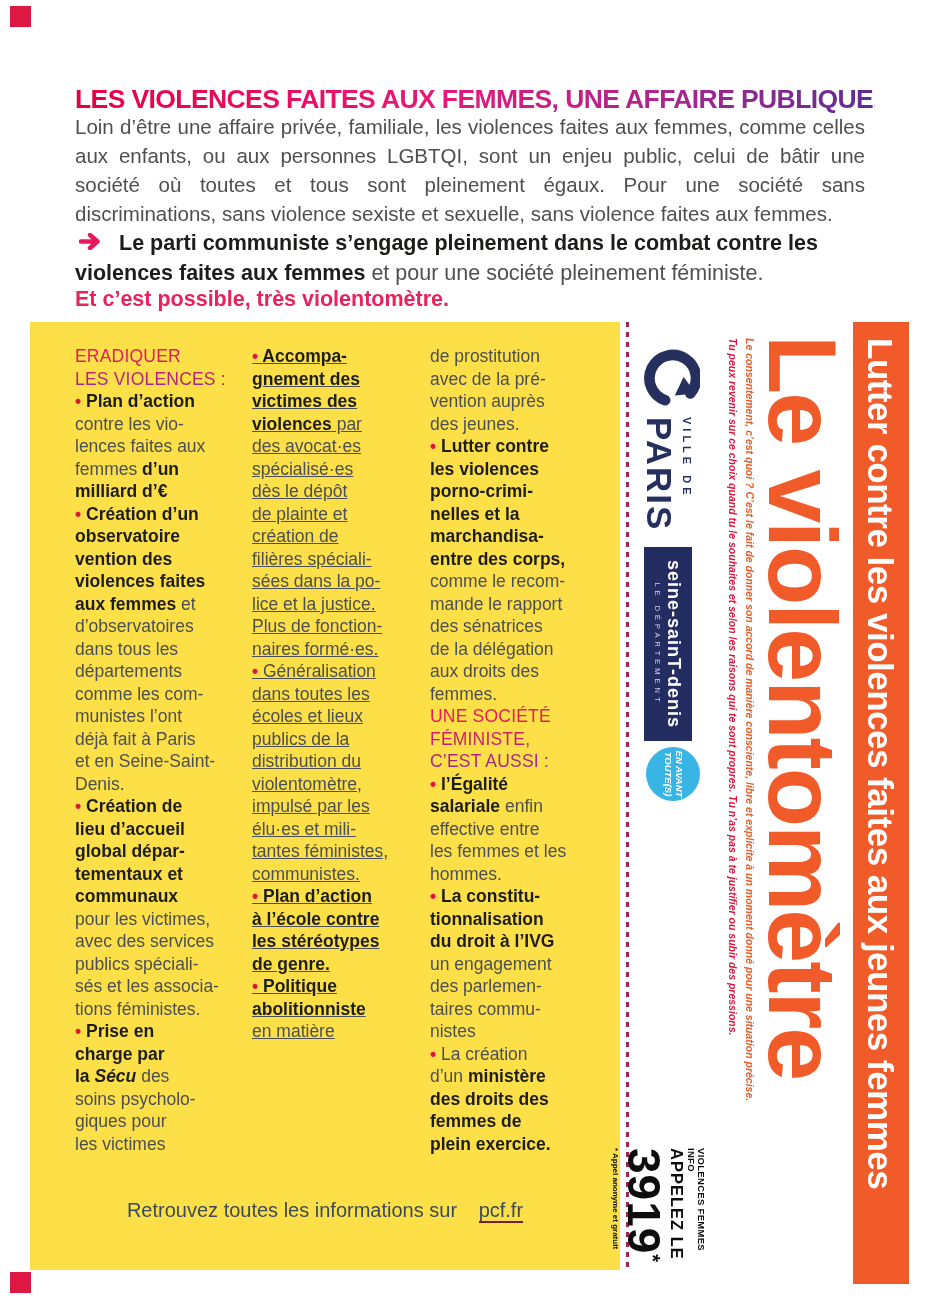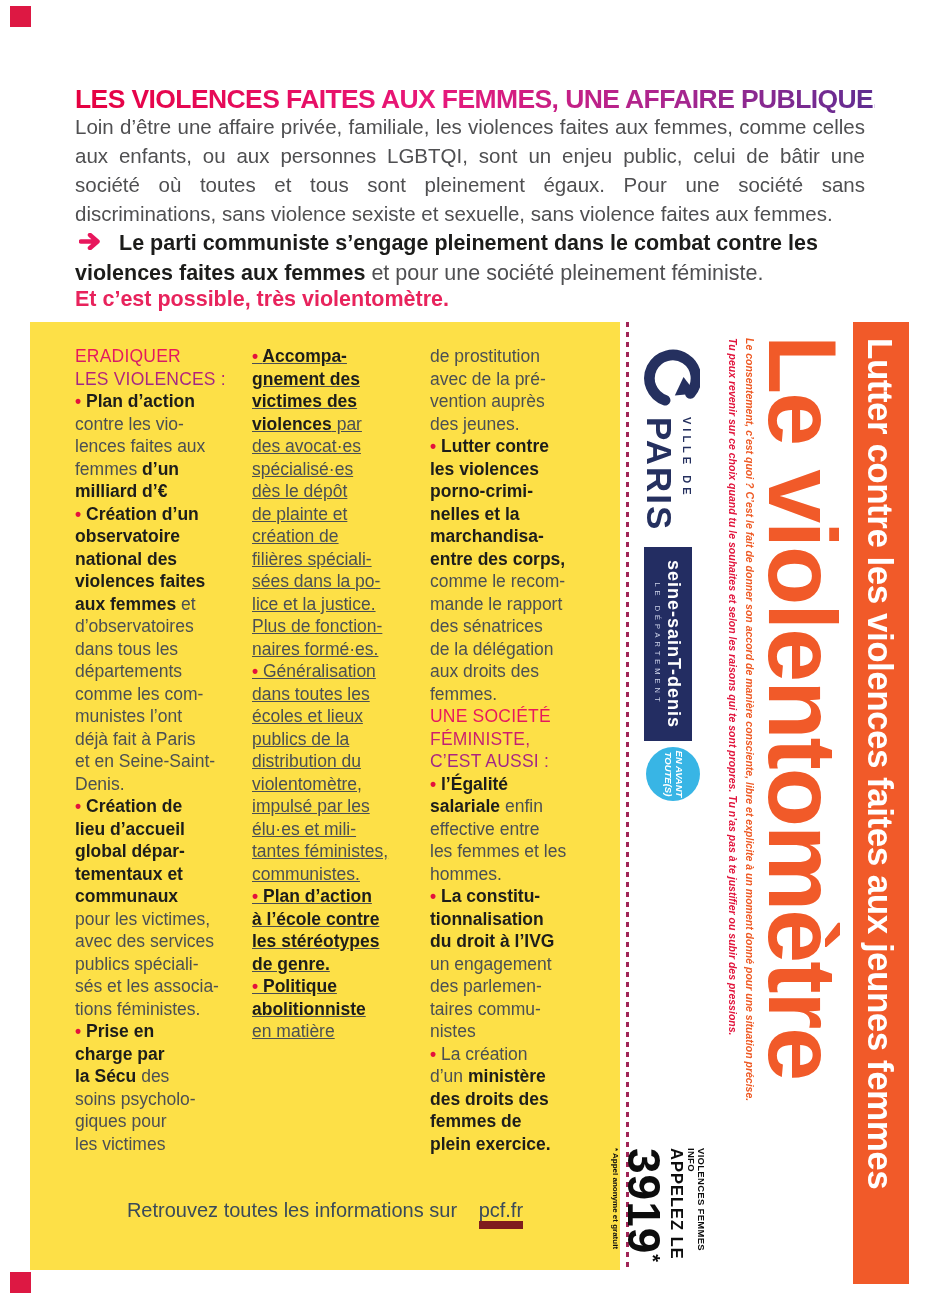--- a/index.html
+++ b/index.html
@@ -25,27 +25,27 @@
   .possible{position:absolute;left:75px;top:287px;font-size:21.5px;font-weight:700;color:#e8235c;}
 
   
   .panel{position:absolute;left:30px;top:322px;width:590px;height:948px;background:#fde047;}
   .col{position:absolute;top:23px;font-size:17.5px;line-height:22.5px;color:#4b4f54;}
   .col .block{white-space:pre-line;}
   .col .heading{color:#e8175d;background:linear-gradient(180deg,#e8175d 20%,#8f2a90 100%);
     -webkit-background-clip:text;background-clip:text;color:transparent;letter-spacing:0.2px;}
   .col .bullet{color:#e4113c;font-weight:700;}
   .col .b{font-weight:700;color:#1d1d1b;}
-  .col .i{margin-top:13px;}
+  .col .i{font-style:italic;margin-top:13px;}
   .col1{left:45px;width:168px;}
   .col2{left:222px;width:168px;text-decoration:underline;}
   .col3{left:400px;width:180px;}
   .panel-footer{position:absolute;left:0;bottom:48px;width:100%;text-align:center;
     font-size:20px;color:#3a4a5a;}
-  .panel-footer .link{border-bottom:8px solid #7f1d1d;cursor:pointer;margin-left:16px;}
+  .panel-footer .link{border-bottom:2px solid #7f1d1d;cursor:pointer;margin-left:16px;}
 
   
   .dash-line{position:absolute;left:626px;top:322px;width:3px;height:950px;
     background:repeating-linear-gradient(180deg,#a12456 0 5px,transparent 5px 10px);}
 
   
   .rot{position:absolute;transform-origin:0 0;transform:rotate(90deg);}
 
   
   .paris-logo{left:702px;top:345px;width:200px;height:70px;display:flex;align-items:center;gap:10px;color:#25305f;}
@@ -110,21 +110,21 @@
     <div class="col col1">
         <div class="block heading"><span class="">ERADIQUER
 LES VIOLENCES :</span></div>
         <div class="block item"><span class="bullet">• </span><span class="b ">Plan d’action</span><span class="">
 contre les vio-
 lences faites aux
 femmes </span><span class="b ">d’un
 milliard d’€</span></div>
         <div class="block item"><span class="bullet">• </span><span class="b ">Création d’un
 observatoire
-national des
+vention des
 violences faites
 aux femmes</span><span class=""> et
 d’observatoires
 dans tous les
 départements
 comme les com-
 munistes l’ont
 déjà fait à Paris
 et en Seine-Saint-
 Denis.</span></div>

